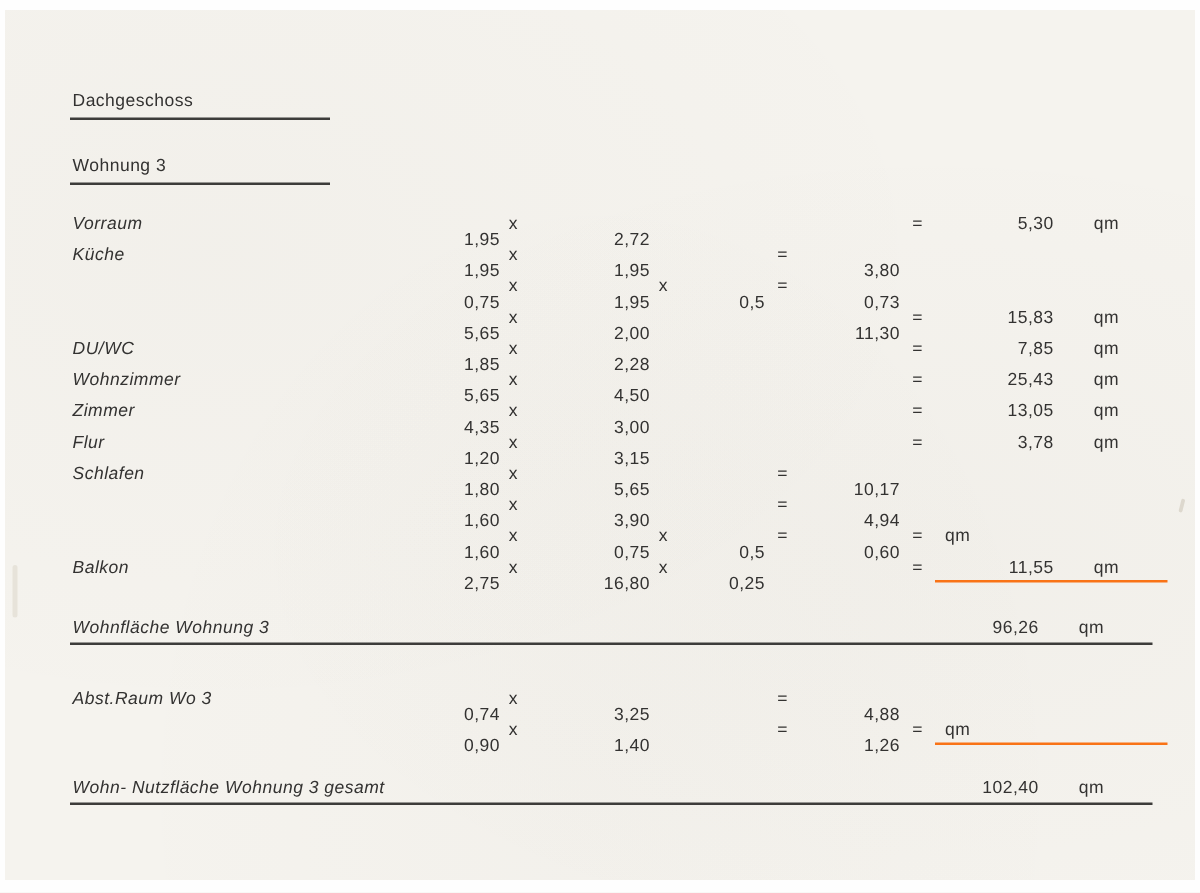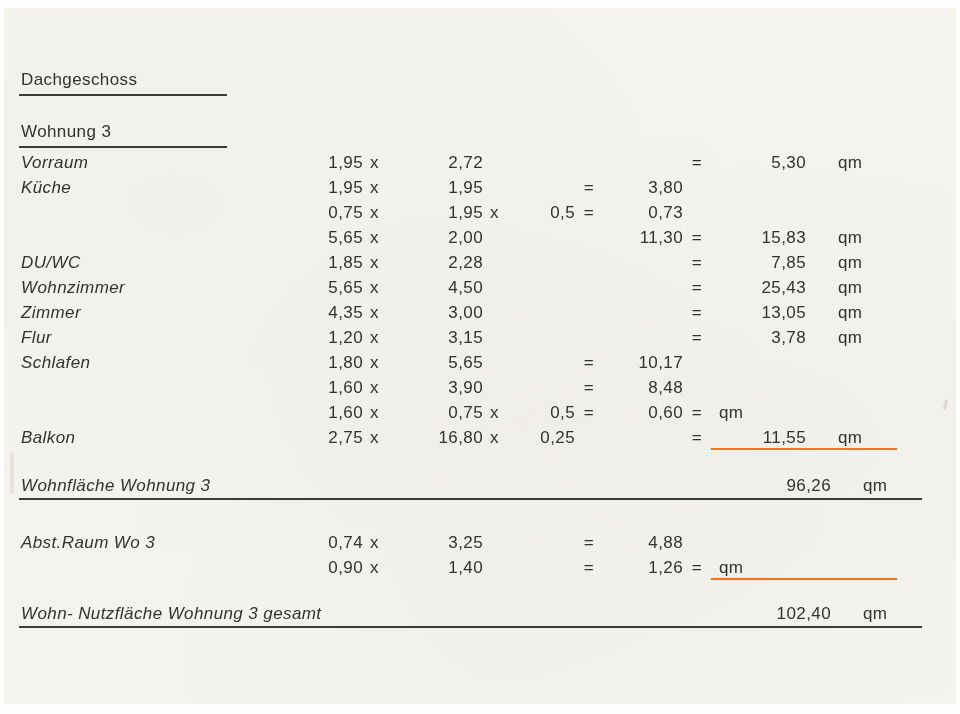--- a/index.html
+++ b/index.html
@@ -22,42 +22,42 @@
     position:absolute;left:10px;top:452px;width:4px;height:42px;
     background:#e7e3da;border-radius:3px;
   }
   .artifact-right{
     position:absolute;left:944px;top:399px;width:3px;height:11px;
     background:#ddd8ce;transform:rotate(14deg);border-radius:2px;
   }
   .sheet{
     position:absolute;left:0;top:0;width:960px;height:714px;
     box-sizing:border-box;
-    padding:68px 38px 0 19px;
+    padding:68px 38px 0 56px;
     color:#333231;
-    font-size:17px;
+    font-size:14px;
     letter-spacing:0.4px;
   }
   .heading{
     width:206px;
     height:26px;line-height:24px;
     padding-left:2px;
     border-bottom:2px solid #3d3c3a;
     box-sizing:content-box;
   }
   .heading-floor{margin-bottom:24px;}
-  .heading-unit{margin-bottom:2px;}
+  .heading-unit{margin-bottom:18px;}
   
   .calc-row{
     display:grid;
     grid-template-columns:252px 92px 26px 94px 26px 66px 28px 80px 28px 186px;
     height:25px;line-height:25px;
   }
   .c-label{padding-left:2px;white-space:nowrap;font-style:italic;}
-  .c-num{text-align:right;white-space:nowrap;}
+  .c-num{text-align:right;white-space:nowrap;margin-top:13px;}
   .c-x{padding-left:7px;}
   .c-eq{text-align:center;}
   .val-group{
     display:grid;
     grid-template-columns:1fr 67px;
     height:25px;line-height:25px;
     box-sizing:border-box;
     gap:24px;
   }
   .val-group .val{text-align:right;white-space:nowrap;}
@@ -236,21 +236,21 @@
       </div>
 
       <div class="calc-row">
         <span class="c-label"></span>
         <span class="c-num">1,60</span>
         <span class="c-x">x</span>
         <span class="c-num">3,90</span>
         <span class="c-x"></span>
         <span class="c-num"></span>
         <span class="c-eq">=</span>
-        <span class="c-num">8,48</span>
+        <span class="c-num">4,94</span>
         <span class="c-eq"></span>
         <span class="val-group">
           <span class="val"></span>
           <span class="unit"></span>
         </span>
       </div>
 
       <div class="calc-row">
         <span class="c-label"></span>
         <span class="c-num">1,60</span>

